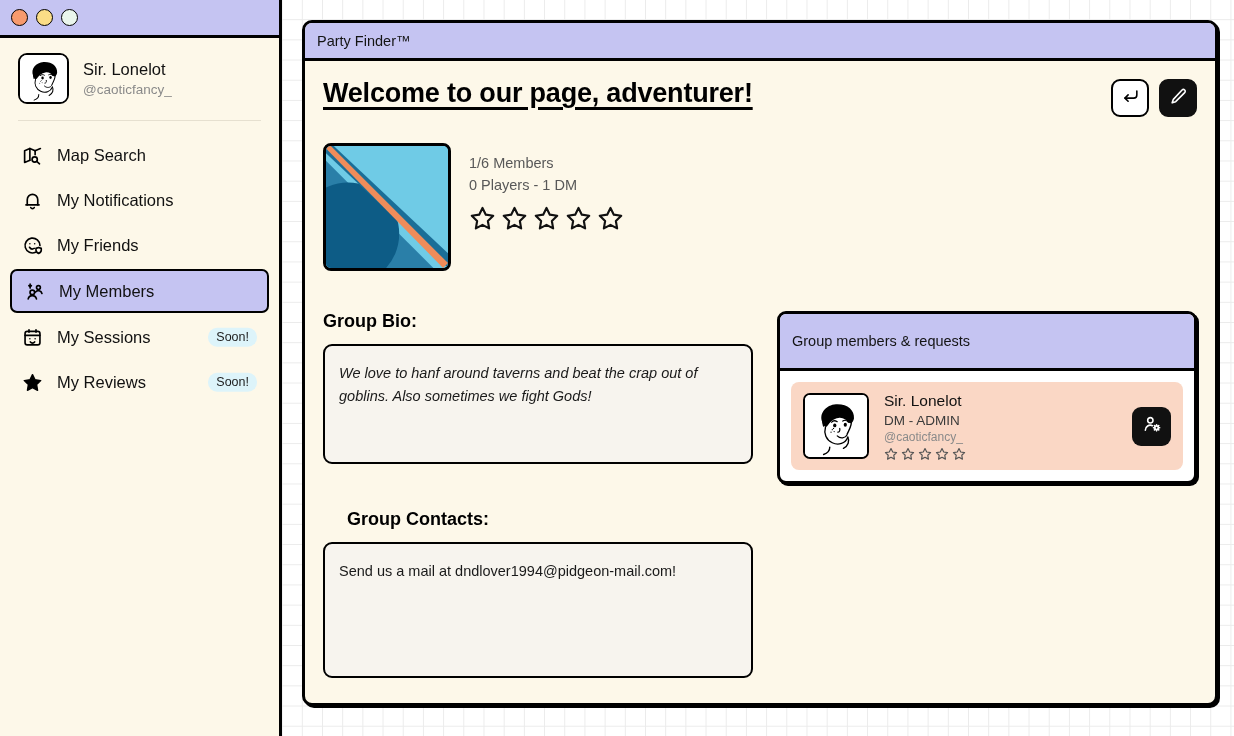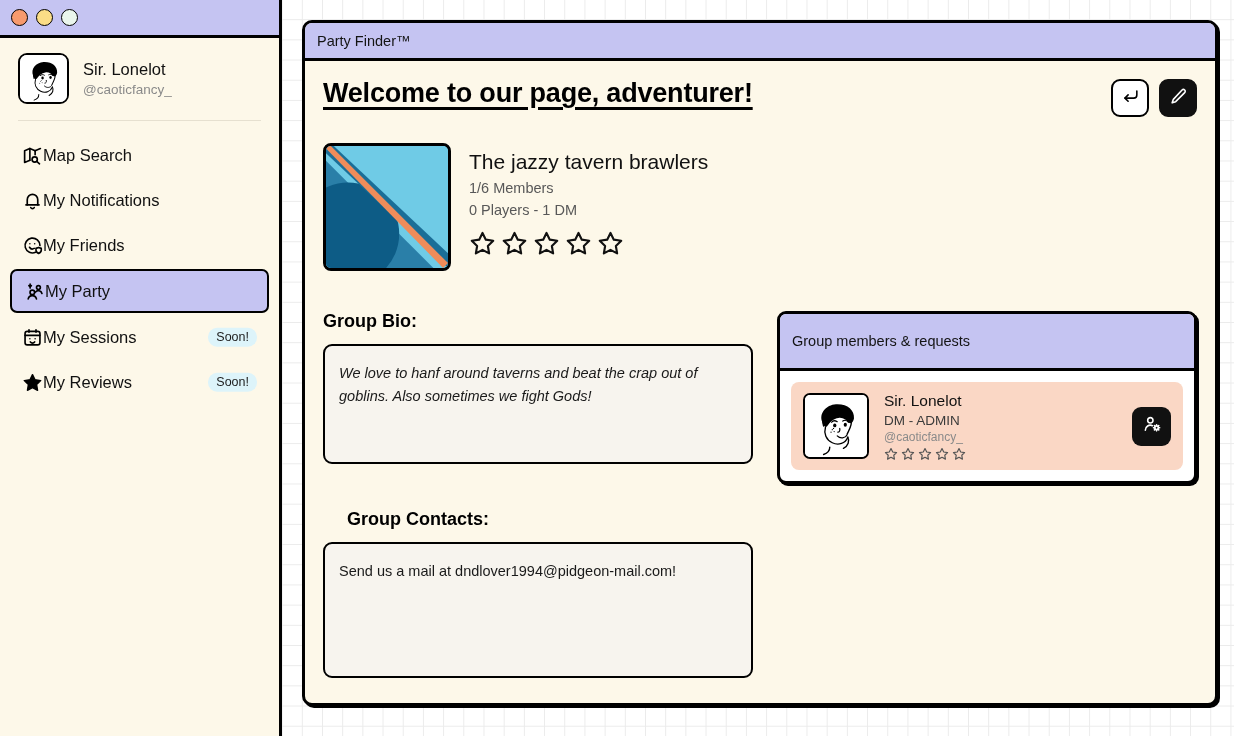--- a/index.html
+++ b/index.html
@@ -89,20 +89,21 @@
     line-height: 1.3;
     margin-top: 1px;
   }
 
   
   #nav { padding-top: 10px; }
   .nav-item {
     position: relative;
     display: flex;
     align-items: center;
+    gap: 14px;
     height: 42px;
     margin: 3px 10px;
     padding: 0 12px;
     border-radius: 7px;
     cursor: pointer;
   }
   .nav-item .nav-label {
     font-size: 16.5px;
     color: #111;
     white-space: nowrap;
@@ -416,21 +417,21 @@
       <div class="nav-item active">
         <span class="nav-icon">
           <svg width="21" height="21" viewBox="0 0 24 24" fill="none" stroke="#000" stroke-width="1.9" stroke-linecap="round" stroke-linejoin="round">
             <circle cx="9.5" cy="13" r="2.6"></circle>
             <path d="M4.8 20.5 a4.8 4.8 0 0 1 9.4 0"></path>
             <circle cx="16.5" cy="7.5" r="2.2"></circle>
             <path d="M13.2 12.6 a4.2 4.2 0 0 1 7.3 1.6"></path>
             <path d="M5.6 5.2 l1.2 1.2 M8.4 5.2 l-1.2 1.2 M7 3.6 v1.1 M7 7 v1.1"></path>
           </svg>
         </span>
-        <span class="nav-label">My Party</span>
+        <span class="nav-label">My Members</span>
       </div>
 
       <div class="nav-item">
         <span class="nav-icon">
           <svg width="21" height="21" viewBox="0 0 24 24" fill="none" stroke="#000" stroke-width="1.9" stroke-linecap="round" stroke-linejoin="round">
             <rect x="3.5" y="5" width="17" height="15.5" rx="2.5"></rect>
             <path d="M3.5 9.5 H20.5"></path>
             <path d="M8 3.2 V6 M16 3.2 V6"></path>
             <circle cx="9" cy="13.5" r="0.9" fill="#000" stroke="none"></circle>
             <circle cx="15" cy="13.5" r="0.9" fill="#000" stroke="none"></circle>
@@ -488,21 +489,20 @@
           <svg viewBox="0 0 100 100" xmlns="http://www.w3.org/2000/svg" preserveAspectRatio="none">
             <rect width="100" height="100" fill="#6fcbe6"></rect>
             <path d="M0 12 L88 100 L0 100 Z" fill="#2a7fa8"></path>
             <circle cx="18" cy="72" r="42" fill="#0d5c86"></circle>
             <path d="M0 6 L100 100 L100 88 L0 -6 Z" fill="#1b6e97"></path>
             <path d="M0 2 L96 100 L100 96 L2 -2 Z" fill="#ef8c5a"></path>
             <path d="M0 0 L2 -2 L100 92 L100 100 L96 100 Z" fill="#1b6e97" opacity="0"></path>
           </svg>
         </div>
         <div id="group-meta">
-          <div id="group-name">The jazzy tavern brawlers</div>
           <div class="group-sub">1/6 Members</div>
           <div class="group-sub">0 Players - 1 DM</div>
           <div class="stars">
             <span>
                 <svg width="27" height="27" viewBox="0 0 24 24" fill="none" stroke="#111" stroke-width="1.9" stroke-linejoin="round">
                   <path d="M12 2.6 l2.95 6.0 6.6 0.95 -4.78 4.66 1.13 6.58 -5.9 -3.1 -5.9 3.1 1.13 -6.58 -4.78 -4.66 6.6 -0.95 z"></path>
                 </svg>
               </span>
             <span>
                 <svg width="27" height="27" viewBox="0 0 24 24" fill="none" stroke="#111" stroke-width="1.9" stroke-linejoin="round">

